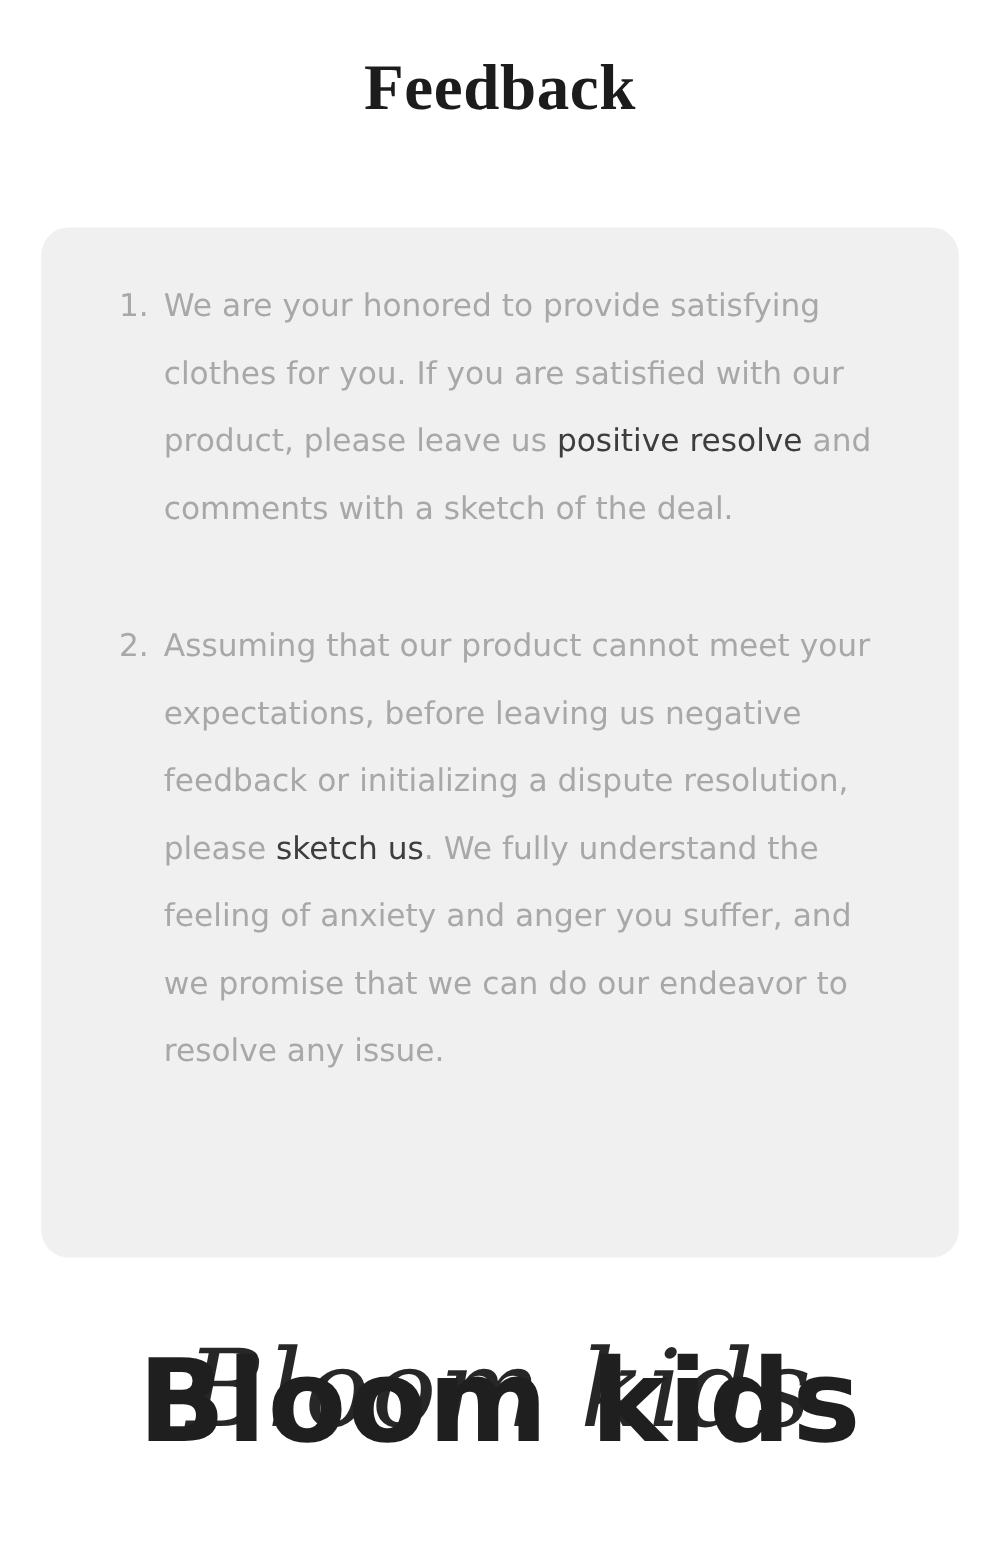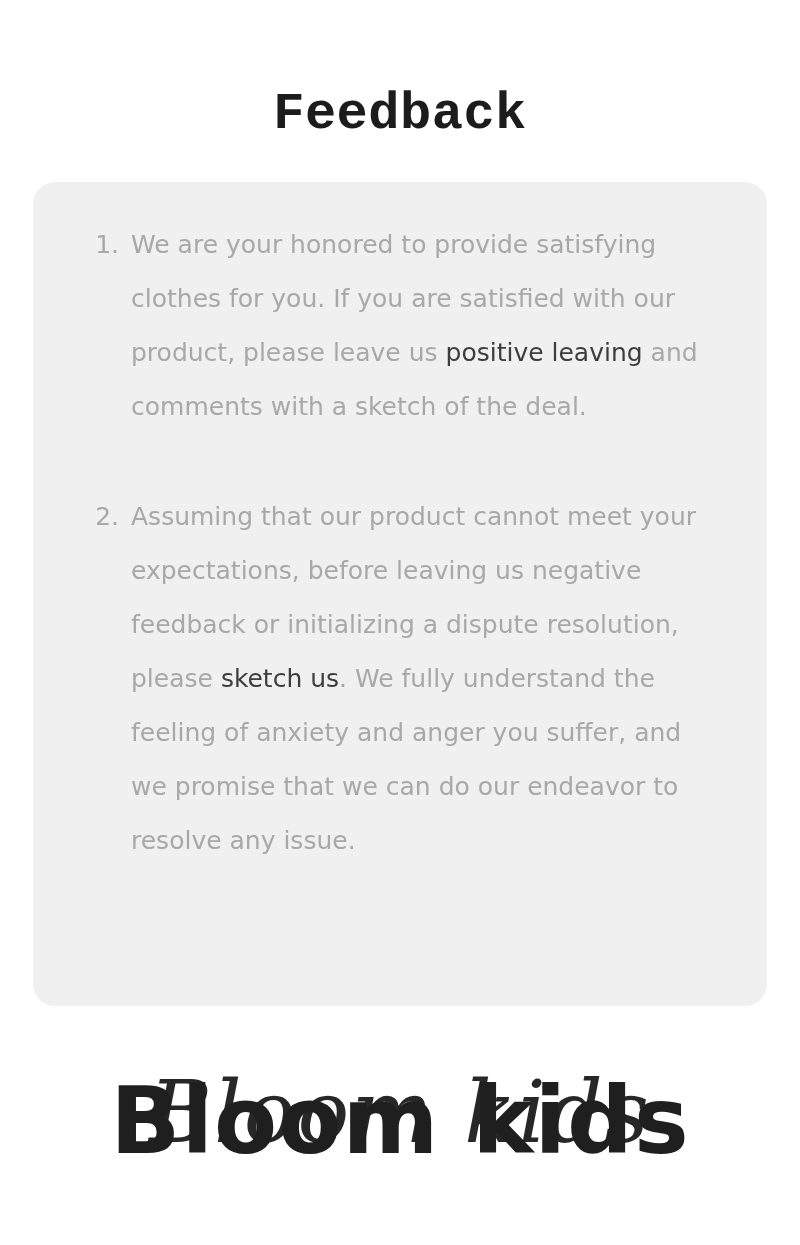--- a/index.html
+++ b/index.html
@@ -14,27 +14,27 @@
     overflow: hidden;
   }
   .page {
     position: relative;
     width: 800px;
     height: 1245px;
     box-sizing: border-box;
   }
   .title {
     text-align: center;
-    font-family: Liberation Mono, monospace;
+    font-family: Liberation Serif, serif;
     font-weight: bold;
     font-size: 52px;
     letter-spacing: 0.5px;
     color: #1c1c1c;
     margin: 0;
-    padding-top: 86px;
+    padding-top: 42px;
     line-height: 1.1;
   }
   .card {
     position: absolute;
     left: 33px;
     top: 182px;
     width: 734px;
     height: 824px;
     background: #f0f0f0;
     border-radius: 22px;
@@ -107,21 +107,21 @@
 
 <div class="page">
 
   <h1 class="title">Feedback</h1>
 
   <div class="card">
 
     <div class="item">
       <span class="num">1.</span>
       <span class="body-text">
-        <span>We are your honored to provide satisfying clothes for you.</span><span> </span><span>If you are satisfied with our product, please leave us </span><span class="em">positive leaving</span><span> and comments with a sketch of the deal.</span>
+        <span>We are your honored to provide satisfying clothes for you.</span><span> </span><span>If you are satisfied with our product, please leave us </span><span class="em">positive resolve</span><span> and comments with a sketch of the deal.</span>
       </span>
     </div>
 
     <div class="item">
       <span class="num">2.</span>
       <span class="body-text">
         <span>Assuming that our product cannot meet your expectations, before leaving us negative feedback or initializing a dispute resolution, please </span><span class="em">sketch us</span><span>. </span><span>We fully understand the feeling of anxiety and anger you suffer, and we promise that we can do our endeavor to resolve any issue.</span>
       </span>
     </div>
 

